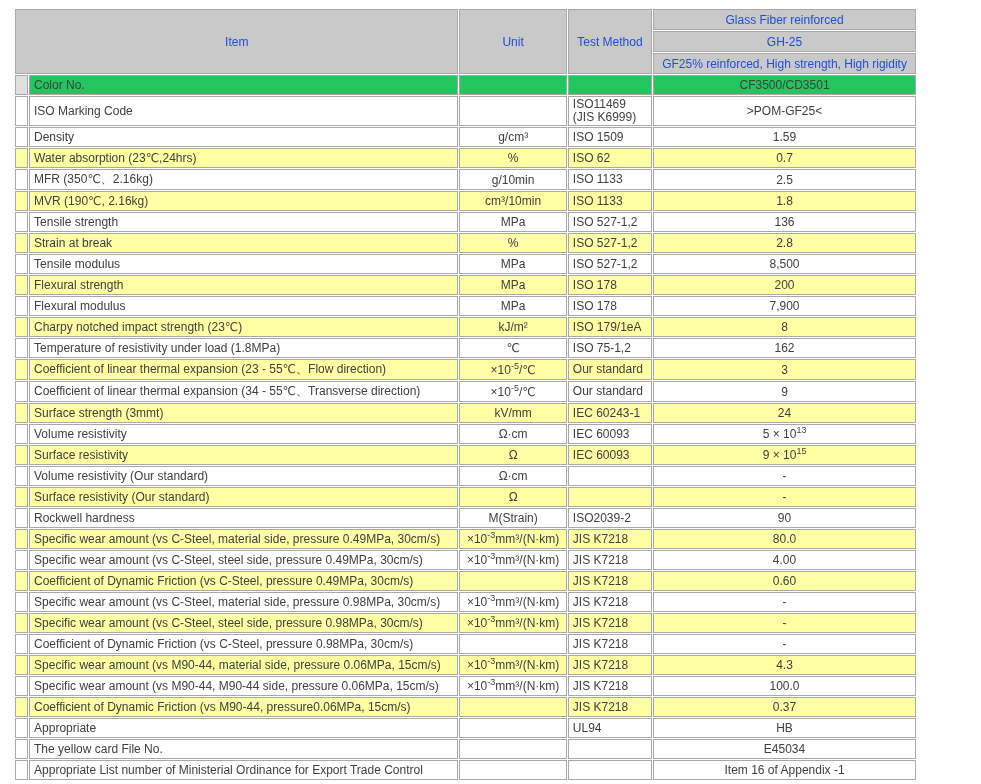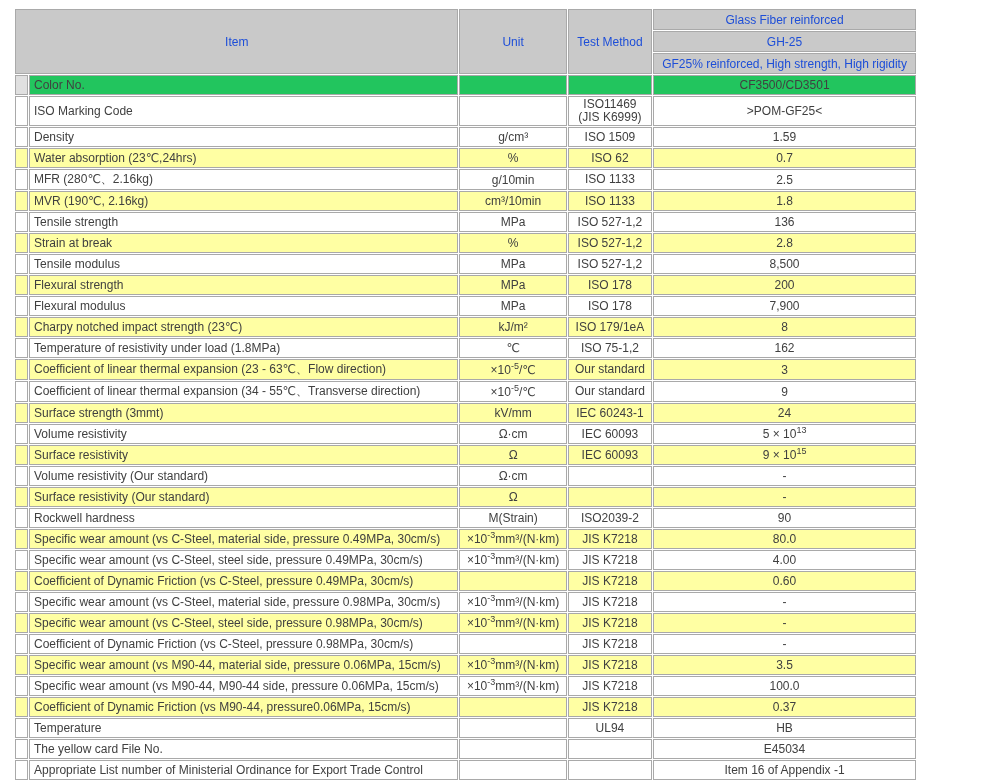--- a/index.html
+++ b/index.html
@@ -29,21 +29,21 @@
   }
   .spec thead th {
     background: #c9c9c9;
     text-align: center;
     color: #1d4ed8;
     height: 17px;
   }
   td.sel   { padding: 1px 2px; }
   td.item  { text-align: left; }
   td.c     { text-align: center; }
-  td.method { text-align: center; white-space: pre-line; line-height: 13px; }
+  td.method { white-space: pre-line; line-height: 13px; }
   tr.white  td { background: #ffffff; }
   tr.yellow td { background: #ffffa3; }
   tr.gray   td { background: #22c55e; }
   tr.gray   td.sel { background: #e0e0e0; }
   sup { font-size: 9px; line-height: 0; }
 </style>
 </head>
 <body>
 
 <div class="wrap">
@@ -94,21 +94,21 @@
         </tr>
         <tr class="yellow">
           <td class="sel"></td>
           <td class="item">Water absorption (23℃,24hrs)</td>
           <td class="c"><span>%</span><sup></sup><span></span></td>
           <td class="method">ISO 62</td>
           <td class="c"><span>0.7</span><sup></sup><span></span></td>
         </tr>
         <tr class="white">
           <td class="sel"></td>
-          <td class="item">MFR (280℃、2.16kg)</td>
+          <td class="item">MFR (350℃、2.16kg)</td>
           <td class="c"><span>g/10min</span><sup></sup><span></span></td>
           <td class="method">ISO 1133</td>
           <td class="c"><span>2.5</span><sup></sup><span></span></td>
         </tr>
         <tr class="yellow">
           <td class="sel"></td>
           <td class="item">MVR (190℃, 2.16kg)</td>
           <td class="c"><span>cm³/10min</span><sup></sup><span></span></td>
           <td class="method">ISO 1133</td>
           <td class="c"><span>1.8</span><sup></sup><span></span></td>
@@ -157,21 +157,21 @@
         </tr>
         <tr class="white">
           <td class="sel"></td>
           <td class="item">Temperature of resistivity under load (1.8MPa)</td>
           <td class="c"><span>℃</span><sup></sup><span></span></td>
           <td class="method">ISO 75-1,2</td>
           <td class="c"><span>162</span><sup></sup><span></span></td>
         </tr>
         <tr class="yellow">
           <td class="sel"></td>
-          <td class="item">Coefficient of linear thermal expansion (23 - 63℃、Flow direction)</td>
+          <td class="item">Coefficient of linear thermal expansion (23 - 55℃、Flow direction)</td>
           <td class="c"><span>×10</span><sup>-5</sup><span>/℃</span></td>
           <td class="method">Our standard</td>
           <td class="c"><span>3</span><sup></sup><span></span></td>
         </tr>
         <tr class="white">
           <td class="sel"></td>
           <td class="item">Coefficient of linear thermal expansion (34 - 55℃、Transverse direction)</td>
           <td class="c"><span>×10</span><sup>-5</sup><span>/℃</span></td>
           <td class="method">Our standard</td>
           <td class="c"><span>9</span><sup></sup><span></span></td>
@@ -258,39 +258,39 @@
           <td class="item">Coefficient of Dynamic Friction (vs C-Steel, pressure 0.98MPa, 30cm/s)</td>
           <td class="c"><span></span><sup></sup><span></span></td>
           <td class="method">JIS K7218</td>
           <td class="c"><span>-</span><sup></sup><span></span></td>
         </tr>
         <tr class="yellow">
           <td class="sel"></td>
           <td class="item">Specific wear amount (vs M90-44, material side, pressure 0.06MPa, 15cm/s)</td>
           <td class="c"><span>×10</span><sup>-3</sup><span>mm³/(N·km)</span></td>
           <td class="method">JIS K7218</td>
-          <td class="c"><span>3.5</span><sup></sup><span></span></td>
+          <td class="c"><span>4.3</span><sup></sup><span></span></td>
         </tr>
         <tr class="white">
           <td class="sel"></td>
           <td class="item">Specific wear amount (vs M90-44, M90-44 side, pressure 0.06MPa, 15cm/s)</td>
           <td class="c"><span>×10</span><sup>-3</sup><span>mm³/(N·km)</span></td>
           <td class="method">JIS K7218</td>
           <td class="c"><span>100.0</span><sup></sup><span></span></td>
         </tr>
         <tr class="yellow">
           <td class="sel"></td>
           <td class="item">Coefficient of Dynamic Friction (vs M90-44, pressure0.06MPa, 15cm/s)</td>
           <td class="c"><span></span><sup></sup><span></span></td>
           <td class="method">JIS K7218</td>
           <td class="c"><span>0.37</span><sup></sup><span></span></td>
         </tr>
         <tr class="white">
           <td class="sel"></td>
-          <td class="item">Temperature</td>
+          <td class="item">Appropriate</td>
           <td class="c"><span></span><sup></sup><span></span></td>
           <td class="method">UL94</td>
           <td class="c"><span>HB</span><sup></sup><span></span></td>
         </tr>
         <tr class="white">
           <td class="sel"></td>
           <td class="item">The yellow card File No.</td>
           <td class="c"><span></span><sup></sup><span></span></td>
           <td class="method"></td>
           <td class="c"><span>E45034</span><sup></sup><span></span></td>

